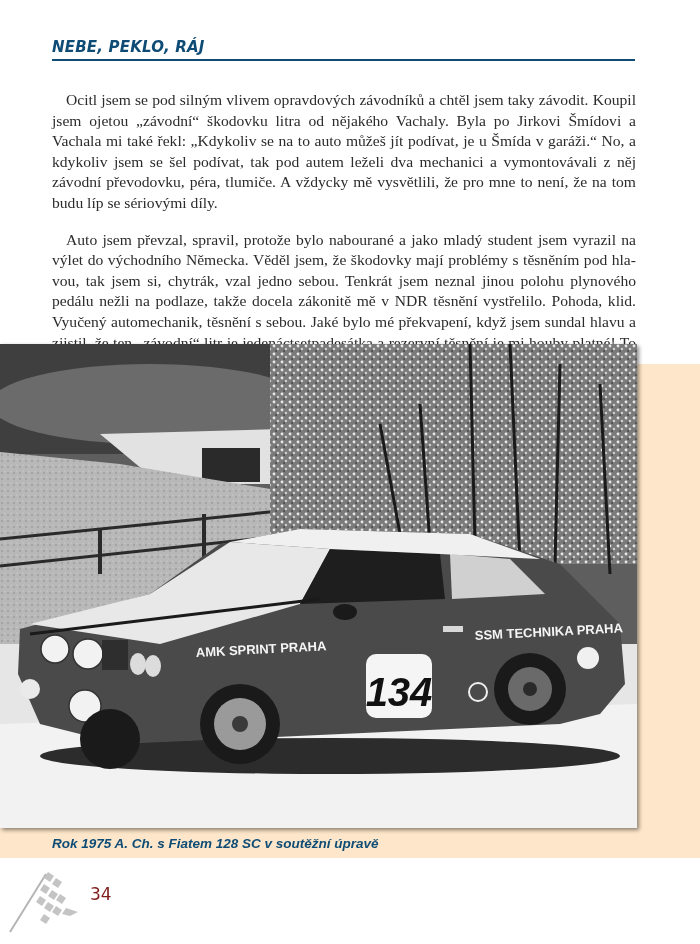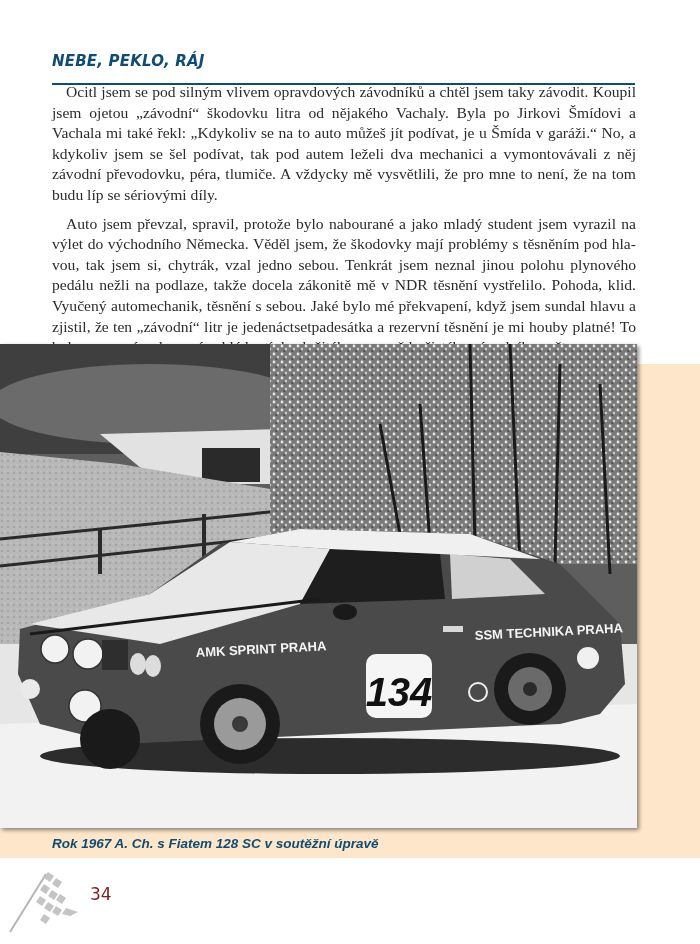--- a/index.html
+++ b/index.html
@@ -4,39 +4,38 @@
   <style>
     html, body { margin: 0; padding: 0; }
     body {
       width: 700px; height: 944px; position: relative; overflow: hidden;
       background: #ffffff;
       font-family: "DejaVu Serif", serif;
     }
     .chapter-header {
       position: absolute; left: 52px; top: 38px; width: 583px;
       border-bottom: 2.5px solid #0f4c75;
-      padding-bottom: 13px;
-      margin-top: 14px;
+      padding-bottom: 3px;
     }
     .chapter-title {
       font-family: "DejaVu Sans", sans-serif;
       font-weight: bold; font-style: italic;
       font-size: 15px; letter-spacing: 0.2px;
       color: #0f4c75;
       line-height: 18px;
     }
     .body-text {
       position: absolute; left: 52px; top: 74px; width: 584px;
       font-family: "Liberation Serif", serif;
       font-size: 15.6px; line-height: 20.6px;
       color: #2b2b2b;
       text-align: justify;
       hyphens: manual;
     }
-    .body-text p { margin: 8px 0 4px 0; text-indent: 14px; }
+    .body-text p { margin: 16px 0 4px 0; text-indent: 14px; }
 
     
     .beige-panel {
       position: absolute; left: 637px; top: 364px; width: 63px; height: 494px;
       background: #fde6c9;
     }
     .caption-band {
       position: absolute; left: 0; top: 828px; width: 700px; height: 30px;
       background: #fde6c9;
     }
@@ -162,21 +161,21 @@
     <text x="399" y="362" text-anchor="middle" fill="#111" font-family="Liberation Sans, sans-serif" font-weight="bold" font-style="italic" font-size="40">134</text>
 
     <circle cx="478" cy="348" r="9" fill="none" stroke="#f0f0f0" stroke-width="2"></circle>
     <circle cx="588" cy="314" r="11" fill="#f0f0f0"></circle>
 
     <rect x="443" y="282" width="20" height="6" fill="#d8d8d8"></rect>
     <ellipse cx="345" cy="268" rx="12" ry="8" fill="#1a1a1a"></ellipse>
   </svg>
 </div>
 
-<div class="caption">Rok 1967 A. Ch. s Fiatem 128 SC v soutěžní úpravě</div>
+<div class="caption">Rok 1975 A. Ch. s Fiatem 128 SC v soutěžní úpravě</div>
 
 <div class="footer-flag">
   <svg width="76" height="66" viewBox="0 0 76 66" xmlns="http://www.w3.org/2000/svg">
     <line x1="4" y1="64" x2="40" y2="6" stroke="#b5b5b5" stroke-width="2"></line>
     <g fill="#c4c4c4">
       <polygon points="42,4 48,8 44,14 38,10"></polygon>
       <polygon points="50,10 56,14 52,20 46,16"></polygon>
       <polygon points="38,16 44,20 40,26 34,22"></polygon>
       <polygon points="46,22 52,26 48,32 42,28"></polygon>
       <polygon points="54,26 60,30 56,36 50,32"></polygon>

